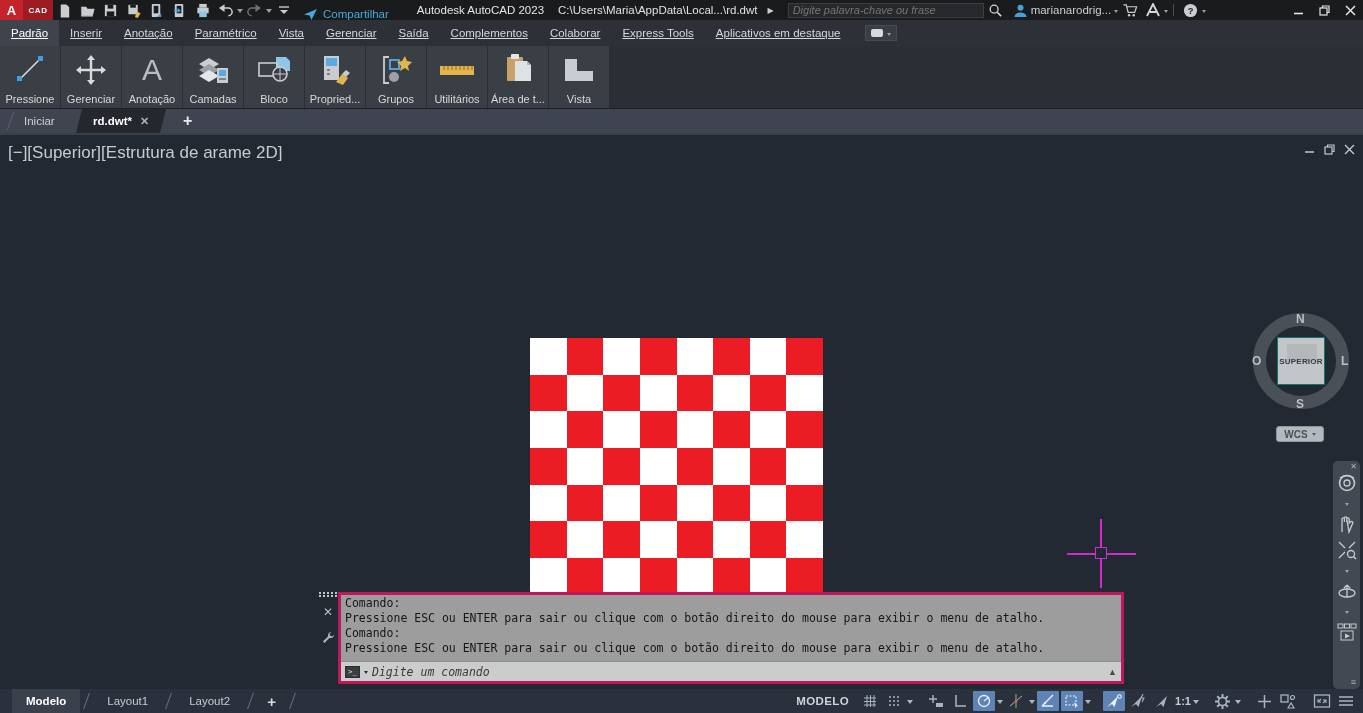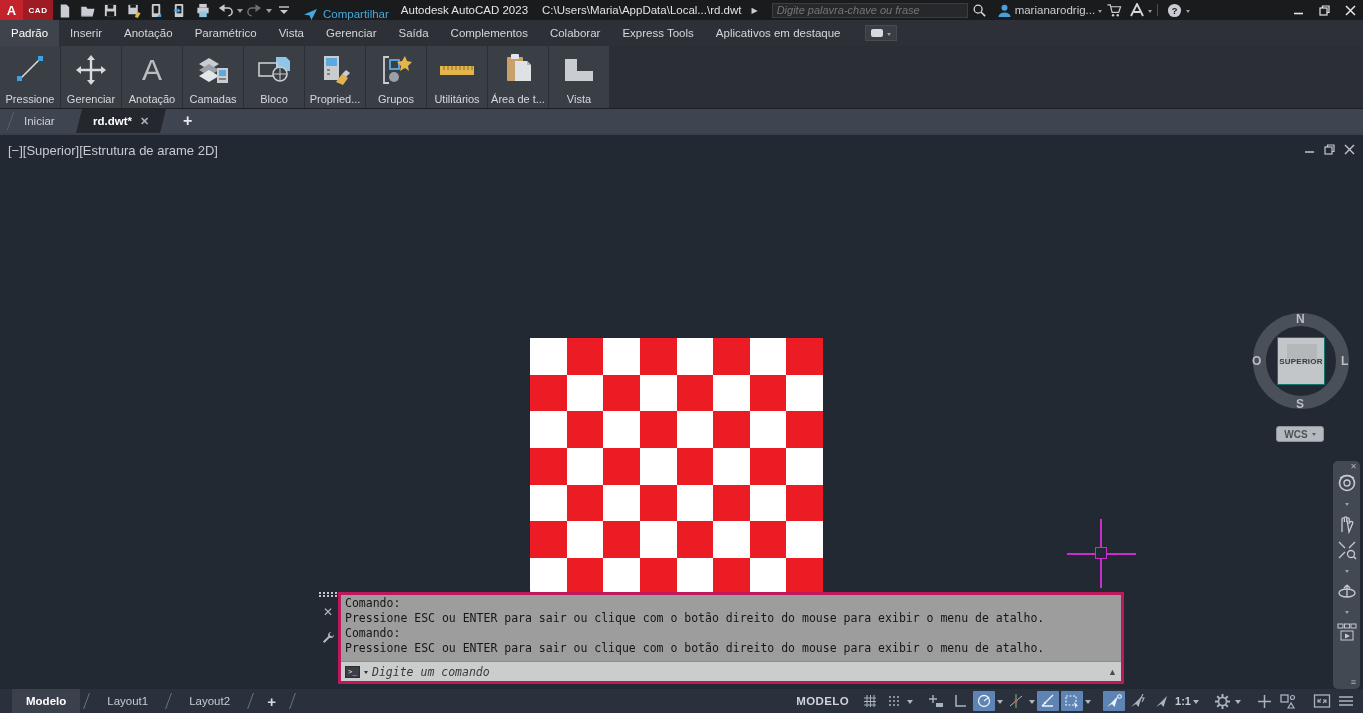--- a/index.html
+++ b/index.html
@@ -12,36 +12,36 @@
     background:#191b1d; display:flex; align-items:center; color:#c9ced3; font-size:11.5px; }
   .logo { display:flex; height:20px; }
   .logo-a { width:23px; background:#c4232c; color:#fff; font-weight:bold; font-size:13px;
     display:flex; align-items:center; justify-content:center; }
   .logo-cad { width:30px; background:#9e1b24; color:#fff; font-weight:bold; font-size:8px;
     display:flex; align-items:center; justify-content:center; letter-spacing:.5px; }
   .tbi { width:23px; height:20px; display:flex; align-items:center; justify-content:center; cursor:default; }
   .caret { width:0; height:0; border:3px solid transparent; border-top:4px solid #9aa0a6; margin-top:4px; }
   .caret.sm { border-width:2.5px; border-top-width:3.5px; }
   .share { display:flex; align-items:center; gap:5px; color:#45a9dd; margin:8px 10px 0 8px; }
-  .tb-title { color:#e3e6e9; margin-left:2px; white-space:nowrap; }
+  .tb-title { color:#e3e6e9; margin-left:18px; white-space:nowrap; }
   .tb-path { color:#dfe2e5; margin-left:14px; white-space:nowrap; }
   .tb-expand { color:#c9ced3; margin:0 6px 0 10px; font-size:8px; }
   .searchbox { width:196px; height:15px; background:#26282b; border:1px solid #3a3d41;
     display:flex; align-items:center; padding:0 4px; margin-left:8px; }
   .searchbox input { flex:1; background:transparent; border:none; outline:none;
     font-style:italic; color:#9a9ea3; font-size:11px; font-family:"Liberation Sans",sans-serif; }
   .userarea { display:flex; align-items:center; gap:3px; margin-left:6px; }
   .winbtns { margin-left:auto; display:flex; }
   .winbtn { width:26px; height:20px; display:flex; align-items:center; justify-content:center; color:#e4e7ea; }
   .vsep { width:1px; height:12px; background:#4a4e53; margin:0 5px; }
 
   
   .menubar { position:absolute; left:0; top:20px; width:1363px; height:26px;
     background:#2d3036; display:flex; align-items:stretch; color:#d4d8dd; font-size:11.5px; }
-  .mtab { display:flex; align-items:center; padding:9px 11px; cursor:default; }
+  .mtab { display:flex; align-items:center; padding:9px 11px; cursor:default;text-decoration:underline; }
   .mtab.active { background:#3f444c; color:#ffffff; }
   .ribbon-toggle { display:flex; align-items:center; gap:4px; margin-left:14px;
     background:#3a3e44; height:16px; align-self:center; padding:0 5px; border:1px solid #474c53; }
   .rt-glyph { width:12px; height:8px; background:#d6d9dd; border-radius:2px; }
 
   
   .ribbon { position:absolute; left:0; top:46px; width:1363px; height:63px;
     background:#2b2e34; border-bottom:1px solid #1d2024; display:flex; gap:1px; }
   .panel { width:60px; height:62px; background:#3a3e45; display:flex; flex-direction:column;
     align-items:center; justify-content:flex-end; }
@@ -54,21 +54,21 @@
     border-bottom:2px solid #3a4049; }
   .ftab { display:flex; align-items:center; padding:0 14px; position:relative; }
   .ftab .slash { position:absolute; left:0; top:3px; bottom:3px; width:1px; background:#5a6170; transform:skewX(-20deg); }
   .ftab.active { background:#24282e; transform:skewX(-14deg); margin-left:10px; font-weight:bold; color:#fff; }
   .ftab.active > * { transform:skewX(14deg); }
   .ftab .close { margin-left:8px; color:#aab0b8; font-size:11px; }
   .ftab-plus { display:flex; align-items:center; padding:0 12px; color:#e8ebee; font-size:16px; font-weight:bold; }
 
   
   .drawing { position:absolute; left:0; top:135px; width:1363px; height:554px; background:#232933; }
-  .vp-label { position:absolute; left:8px; top:8px; color:#c7cbd0; font-size:13px; }
+  .vp-label { position:absolute; left:8px; top:8px; color:#c7cbd0; font-size:17px; }
   .vp-controls { position:absolute; right:8px; top:9px; display:flex; gap:9px; color:#c2c7cc; }
 
   
   .viewcube { position:absolute; left:1253px; top:178px; width:96px; height:96px; }
   .vc-ring { position:absolute; inset:0; border-radius:50%; border:13px solid rgba(88,94,102,.75); }
   .vc-face { position:absolute; left:24px; top:24px; width:48px; height:48px; background:#c3c6c9;
     border:1px solid #0f766e; display:flex; align-items:center; justify-content:center; }
   .vc-face-inner { position:absolute; left:9px; top:6px; width:30px; height:18px; background:#b4b8bb; }
   .vc-face span { position:relative; font-size:8px; font-weight:bold; color:#3a3d40; letter-spacing:.2px; }
   .vc-letter { position:absolute; color:#b9bfc5; font-size:12px; font-weight:bold; }

